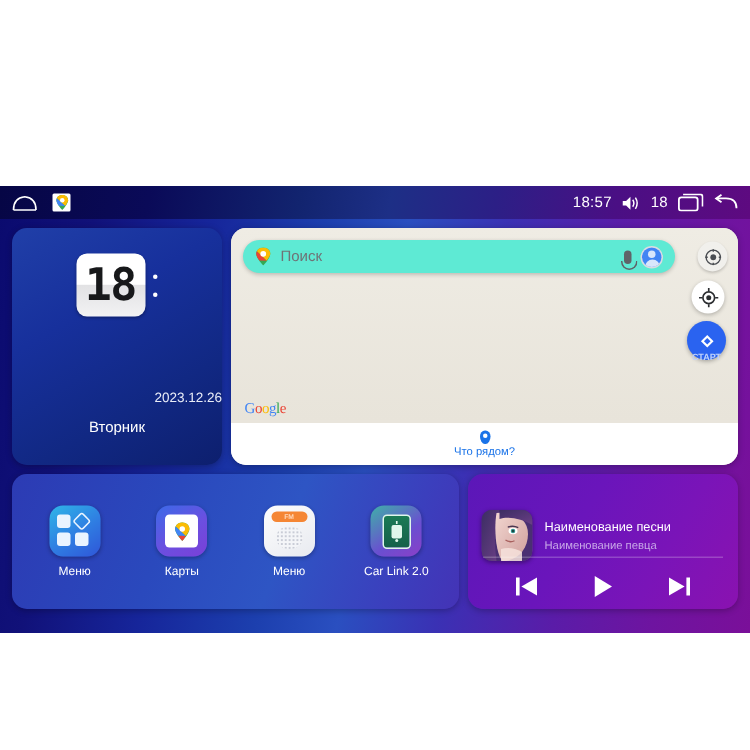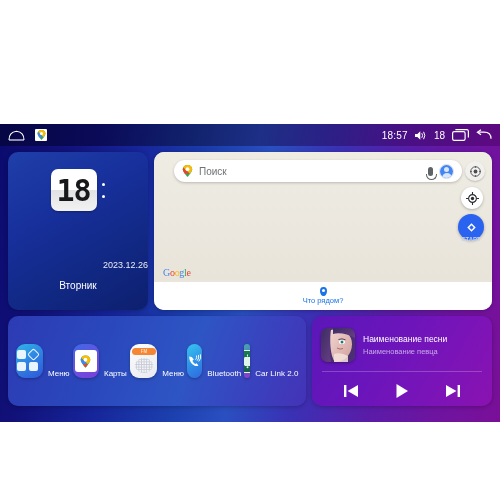--- a/index.html
+++ b/index.html
@@ -96,23 +96,23 @@
     left: 154px; top: 28px; width: 338px; height: 158px;
     background: #e9e5dc; overflow: hidden;
     box-shadow: 0 1px 4px rgba(0,0,0,.25);
   }
   #map-canvas {
     position: absolute; left: 0; top: 0; width: 100%; height: 128px;
     background:
       linear-gradient(#efece4, #e8e4da);
   }
   #search-pill {
-    position: absolute; left: 20px; top: 8px;
+    position: absolute; left: 8px; top: 8px;
     width: 288px; height: 22px; border-radius: 12px;
-    background: #ffffff; display: flex; align-items: center;
+    background: #5eead4; display: flex; align-items: center;
     padding: 0 8px; gap: 6px;
     box-shadow: 0 1px 3px rgba(0,0,0,.22);
   }
   #search-text { font-size: 10px; color: #6f7276; flex: 1; }
   .mic {
     width: 5px; height: 9px; border-radius: 3px; background: #5f6368;
     position: relative;
   }
   .mic::after {
     content:""; position:absolute; left:-2px; bottom:-4px;
@@ -194,21 +194,21 @@
   }
 
   
   #apps-widget {
     left: 8px; top: 192px; width: 298px; height: 90px;
     background: linear-gradient(110deg, #2c3bb4 0%, #2a49bd 35%, #2e55c4 60%, #3b3fbd 85%, #4433b6 100%);
     box-shadow: 0 1px 4px rgba(0,0,0,.25);
     display: flex; align-items: center; justify-content: space-around;
     padding: 0 6px;
   }
-  .app { display:flex; flex-direction: row; align-items:flex-end; gap: 5px; width: 54px; }
+  .app { display:flex; flex-direction: column; align-items:center; gap: 5px; width: 54px; }
   .app-icon {
     width: 34px; height: 34px; border-radius: 9px;
     display:flex; align-items:center; justify-content:center;
     box-shadow: 0 1px 3px rgba(0,0,0,.3); position: relative; overflow: hidden;
   }
   .app-label { font-size: 8px; color: #ffffff; white-space: nowrap; }
 
   .ic-menu { background: linear-gradient(145deg, #2fb6e8 0%, #2f7de2 55%, #2f56d8 100%); }
   .ic-maps { background: linear-gradient(145deg, #3b6ae8 0%, #6b4fe0 55%, #7a3fd8 100%); }
   .ic-radio { background: linear-gradient(145deg, #fdfdfd 0%, #e8eaf0 100%); }
@@ -244,21 +244,21 @@
     border: 1.2px solid #dff6ea;
     display:flex; align-items:center; justify-content:center;
   }
 
   
   #media-widget {
     left: 312px; top: 192px; width: 180px; height: 90px;
     background: linear-gradient(120deg, #5b17b8 0%, #6a15bb 40%, #7a14b8 70%, #8a12b0 100%);
     box-shadow: 0 1px 4px rgba(0,0,0,.25);
   }
-  #media-top { display: flex; align-items: center; gap: 8px; padding: 12px 9px 0 9px; }
+  #media-top { display: flex; align-items: center; gap: 8px; padding: 24px 9px 0 9px; }
   #album-art {
     width: 34px; height: 34px; border-radius: 7px; flex: none;
     overflow: hidden; position: relative;
     background: linear-gradient(150deg, #3a2a6a, #6a3a8a);
     box-shadow: 0 1px 3px rgba(0,0,0,.35);
   }
   #song-title { font-size: 8.5px; color: #ffffff; white-space: nowrap; }
   #song-artist { font-size: 7.5px; color: #c9a8e8; margin-top: 3px; white-space: nowrap; }
   #media-divider {
     position:absolute; left: 10px; top: 55px; width: 160px; height: 1px;
@@ -419,31 +419,20 @@
     <div class="app">
       <div class="app-icon ic-radio">
         <div class="radio-body">
           <div class="radio-fm">FM</div>
           <div class="radio-grille"></div>
         </div>
       </div>
       <div class="app-label">Меню</div>
     </div>
 
-    <div class="app">
-      <div class="app-icon ic-bt">
-        <svg width="24" height="22" viewBox="0 0 24 22">
-          <path d="M3.5 4 C3 7.5 5 13 8.5 16 C12 19 16 19.5 18 18.5 L15.5 14.5 L12.8 15.6 C11 14.4 9.4 12.6 8.6 10.6 L10.8 8.6 L7.5 4.6 Z" fill="#ffffff"></path>
-          <path d="M14 8.5 Q16.5 6 15.2 3" fill="none" stroke="#fff" stroke-width="1.5" stroke-linecap="round"></path>
-          <path d="M16.5 10 Q20 6.5 18.3 2" fill="none" stroke="#fff" stroke-width="1.5" stroke-linecap="round"></path>
-          <path d="M19 11.2 Q23.3 7 21.3 1" fill="none" stroke="#fff" stroke-width="1.5" stroke-linecap="round"></path>
-        </svg>
-      </div>
-      <div class="app-label">Bluetooth</div>
-    </div>
 
     <div class="app">
       <div class="app-icon ic-cl">
         <span class="cl-screen">
           <svg width="11" height="15" viewBox="0 0 11 15">
             <rect x="2" y="3" width="7" height="9" rx="1.4" fill="#dff6ea"></rect>
             <path d="M5.5 0.4 V2.4" stroke="#dff6ea" stroke-width="1.1"></path>
             <circle cx="5.5" cy="13.3" r="1" fill="#dff6ea"></circle>
           </svg>
         </span>

